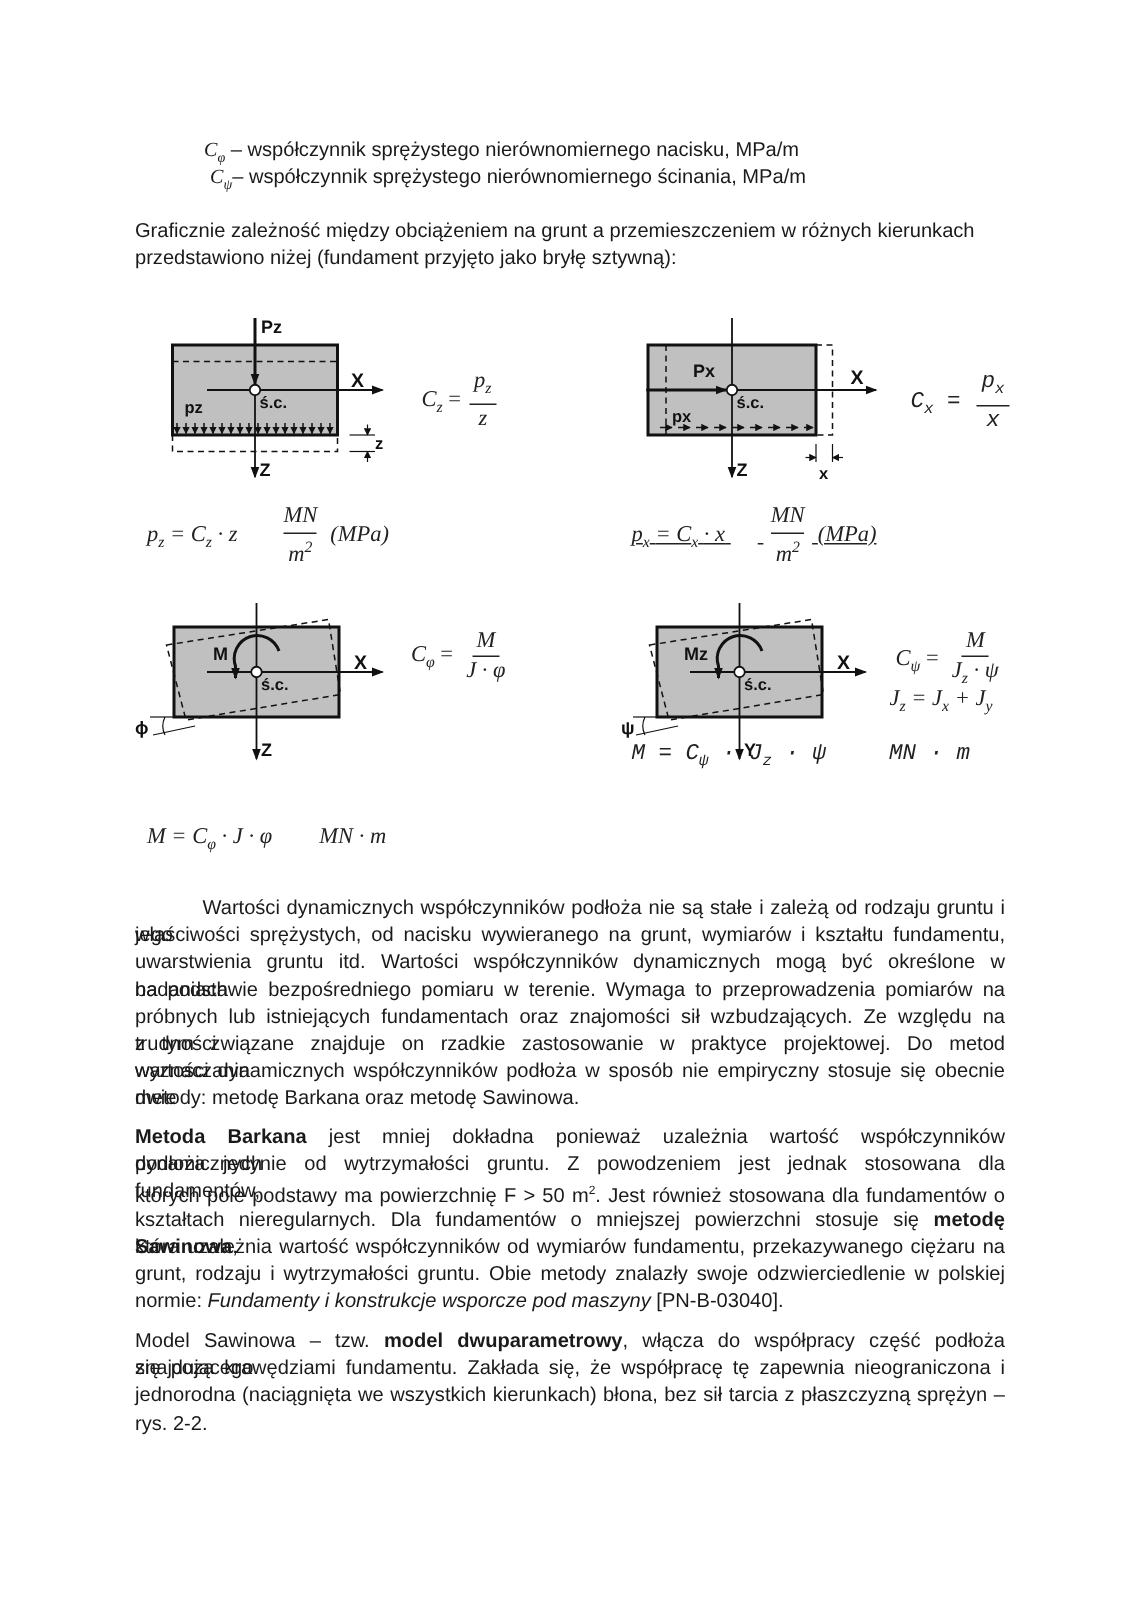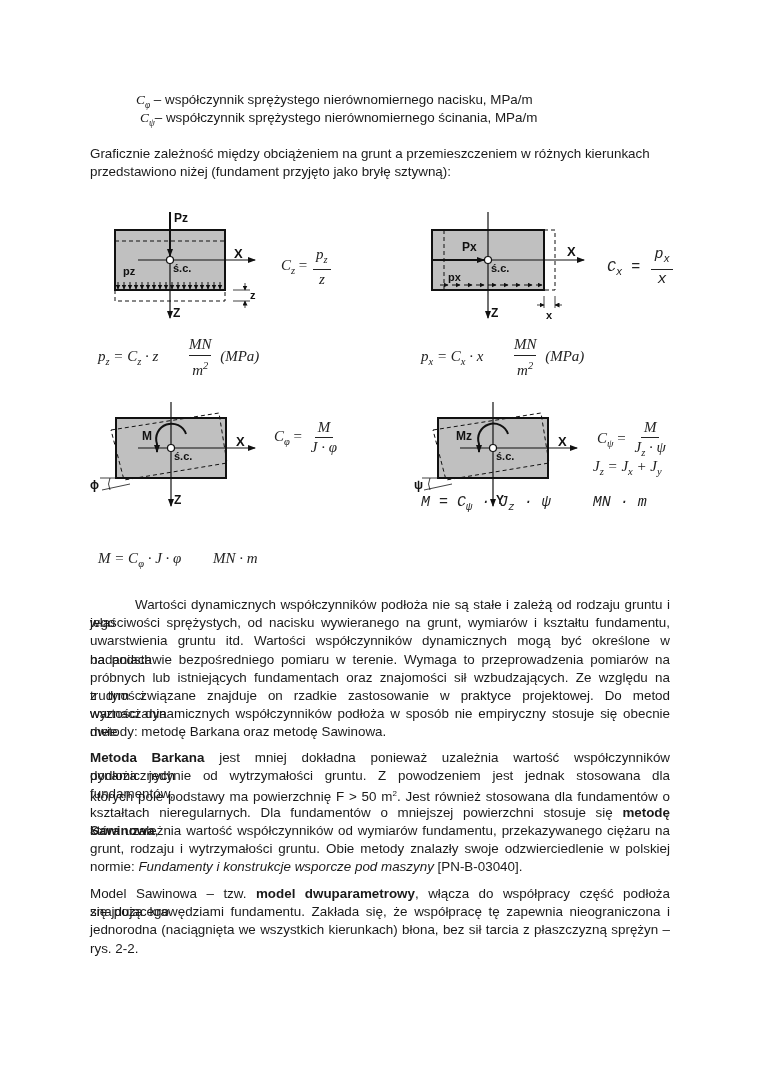--- a/index.html
+++ b/index.html
@@ -173,21 +173,21 @@
     <span>(MPa)</span>
   </div>
 
   <div class="formula" style="left:607px; top:246px;font-family:Liberation Mono, monospace;">
     <span>C</span><sub>x</sub> <span class="up">=</span>
     <span class="frac">
         <span class="num"><span>p</span><sub>x</sub></span>
         <span class="den">x</span>
       </span>
   </div>
-  <div class="formula" style="left:421px; top:336px;">
+  <div class="formula" style="left:421px; top:336px;text-decoration:underline;">
     <span>p</span><sub>x</sub> <span>= C</span><sub>x</sub> <span>· x</span>
     <span style="display:inline-block;width:18px;"></span>
     <span class="frac">
         <span class="num" style="border-bottom-color:#fff;">MN</span>
         <span class="den" style="border-top:1px solid #222;"><span>m</span><sup>2</sup></span>
       </span>
     <span>(MPa)</span>
   </div>
 
   <div class="formula" style="left:274px; top:419px;">

